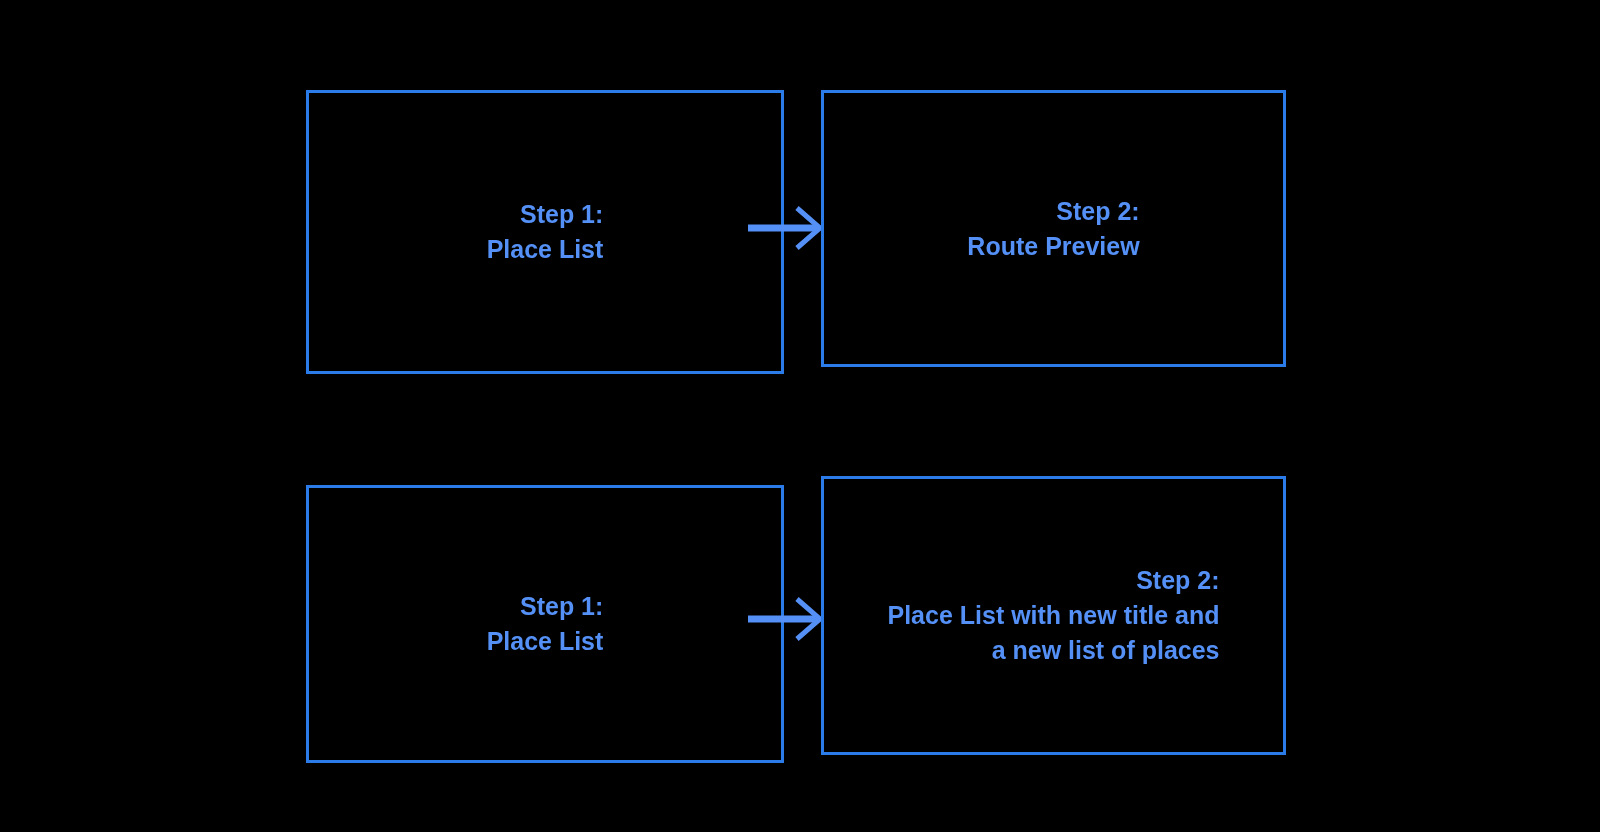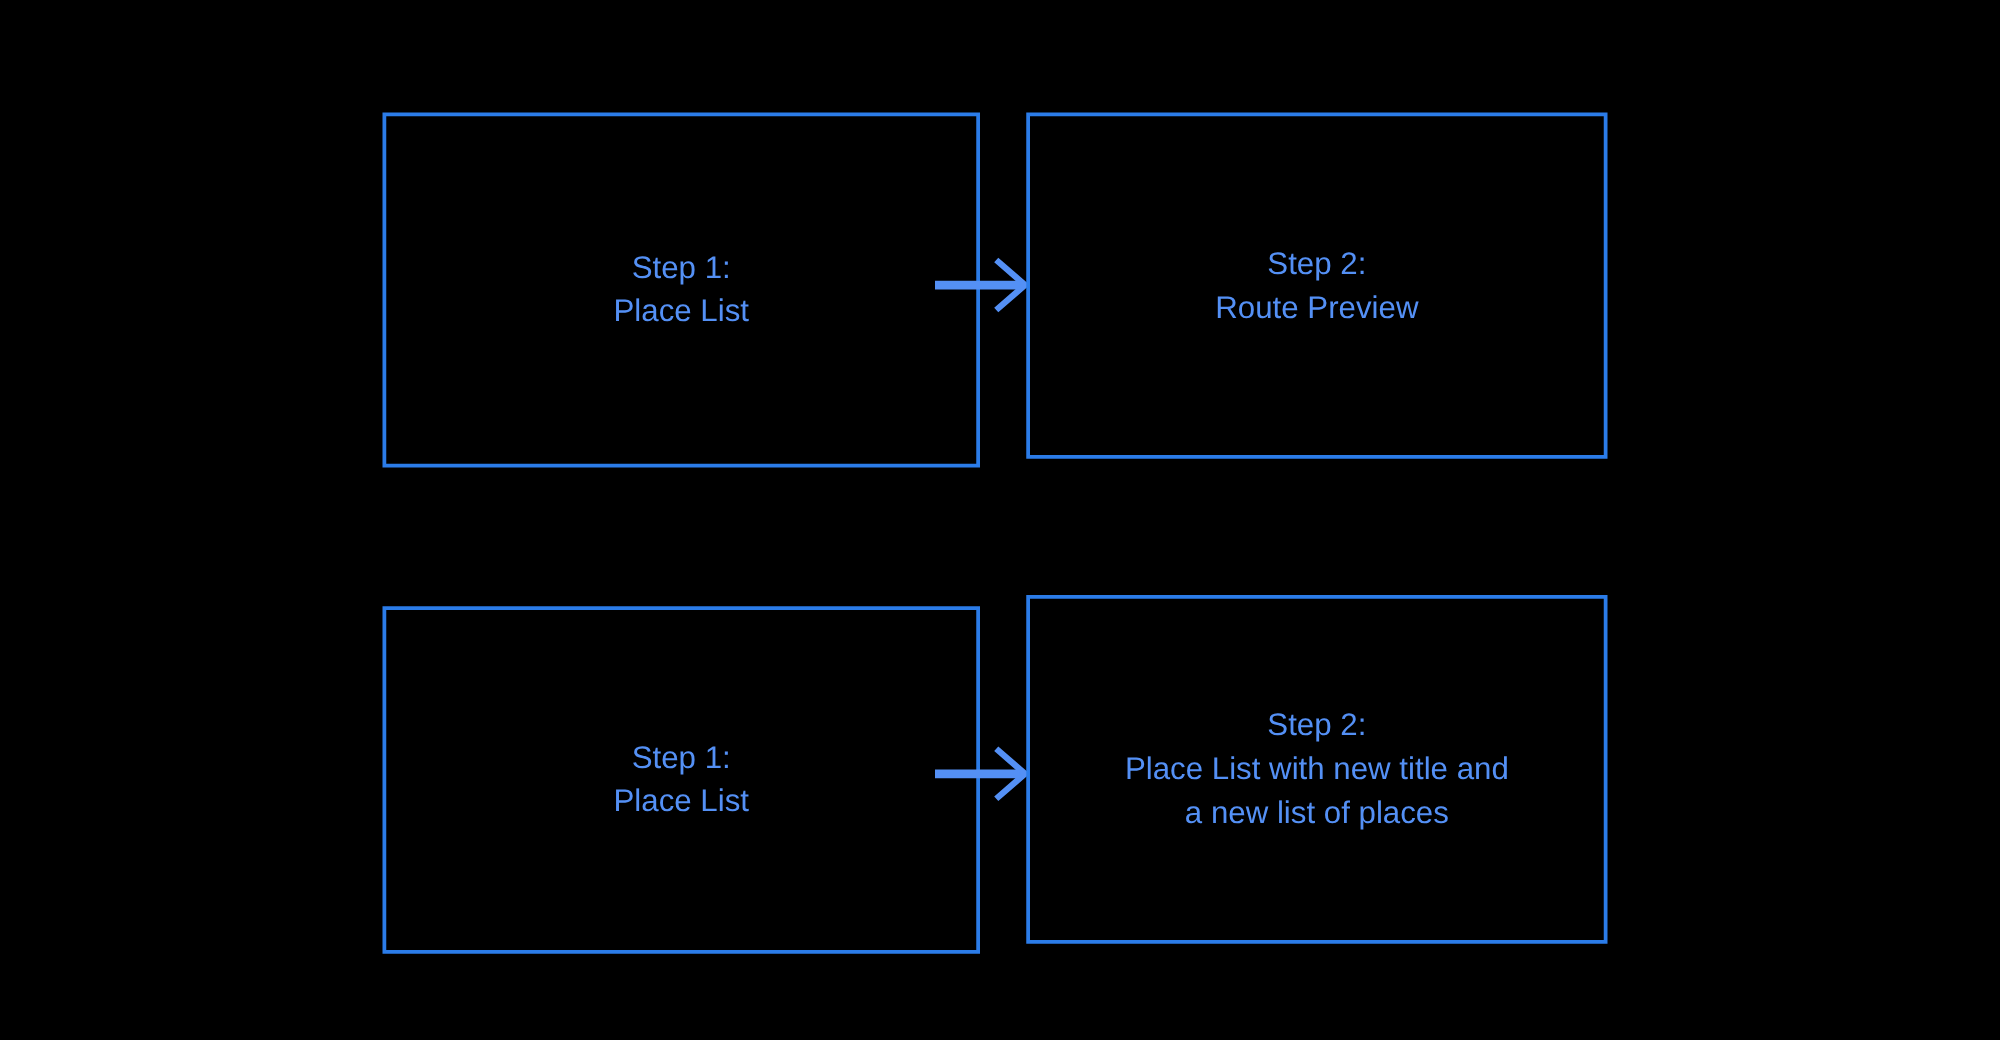--- a/index.html
+++ b/index.html
@@ -41,24 +41,24 @@
   }
 
   .row-1 .box-left  { left: 306px; top: 0px;  width: 478px; height: 284px; }
   .row-1 .box-right { left: 821px; top: 0px;  width: 465px; height: 277px; }
   .row-2 .box-left  { left: 306px; top: 9px;  width: 478px; height: 278px; }
   .row-2 .box-right { left: 821px; top: 0px;  width: 465px; height: 279px; }
 
   .box-label {
     color: #5490f5;
     font-family: "Liberation Sans", sans-serif;
-    font-weight: normal;
+    font-weight: bold;
     font-size: 25px;
     line-height: 35px;
-    text-align: center;
+    text-align: right;
     white-space: pre-line;
     letter-spacing: 0px;
     user-select: none;
   }
 
   
   .connector {
     position: absolute;
     height: 60px;
     width: 110px;

